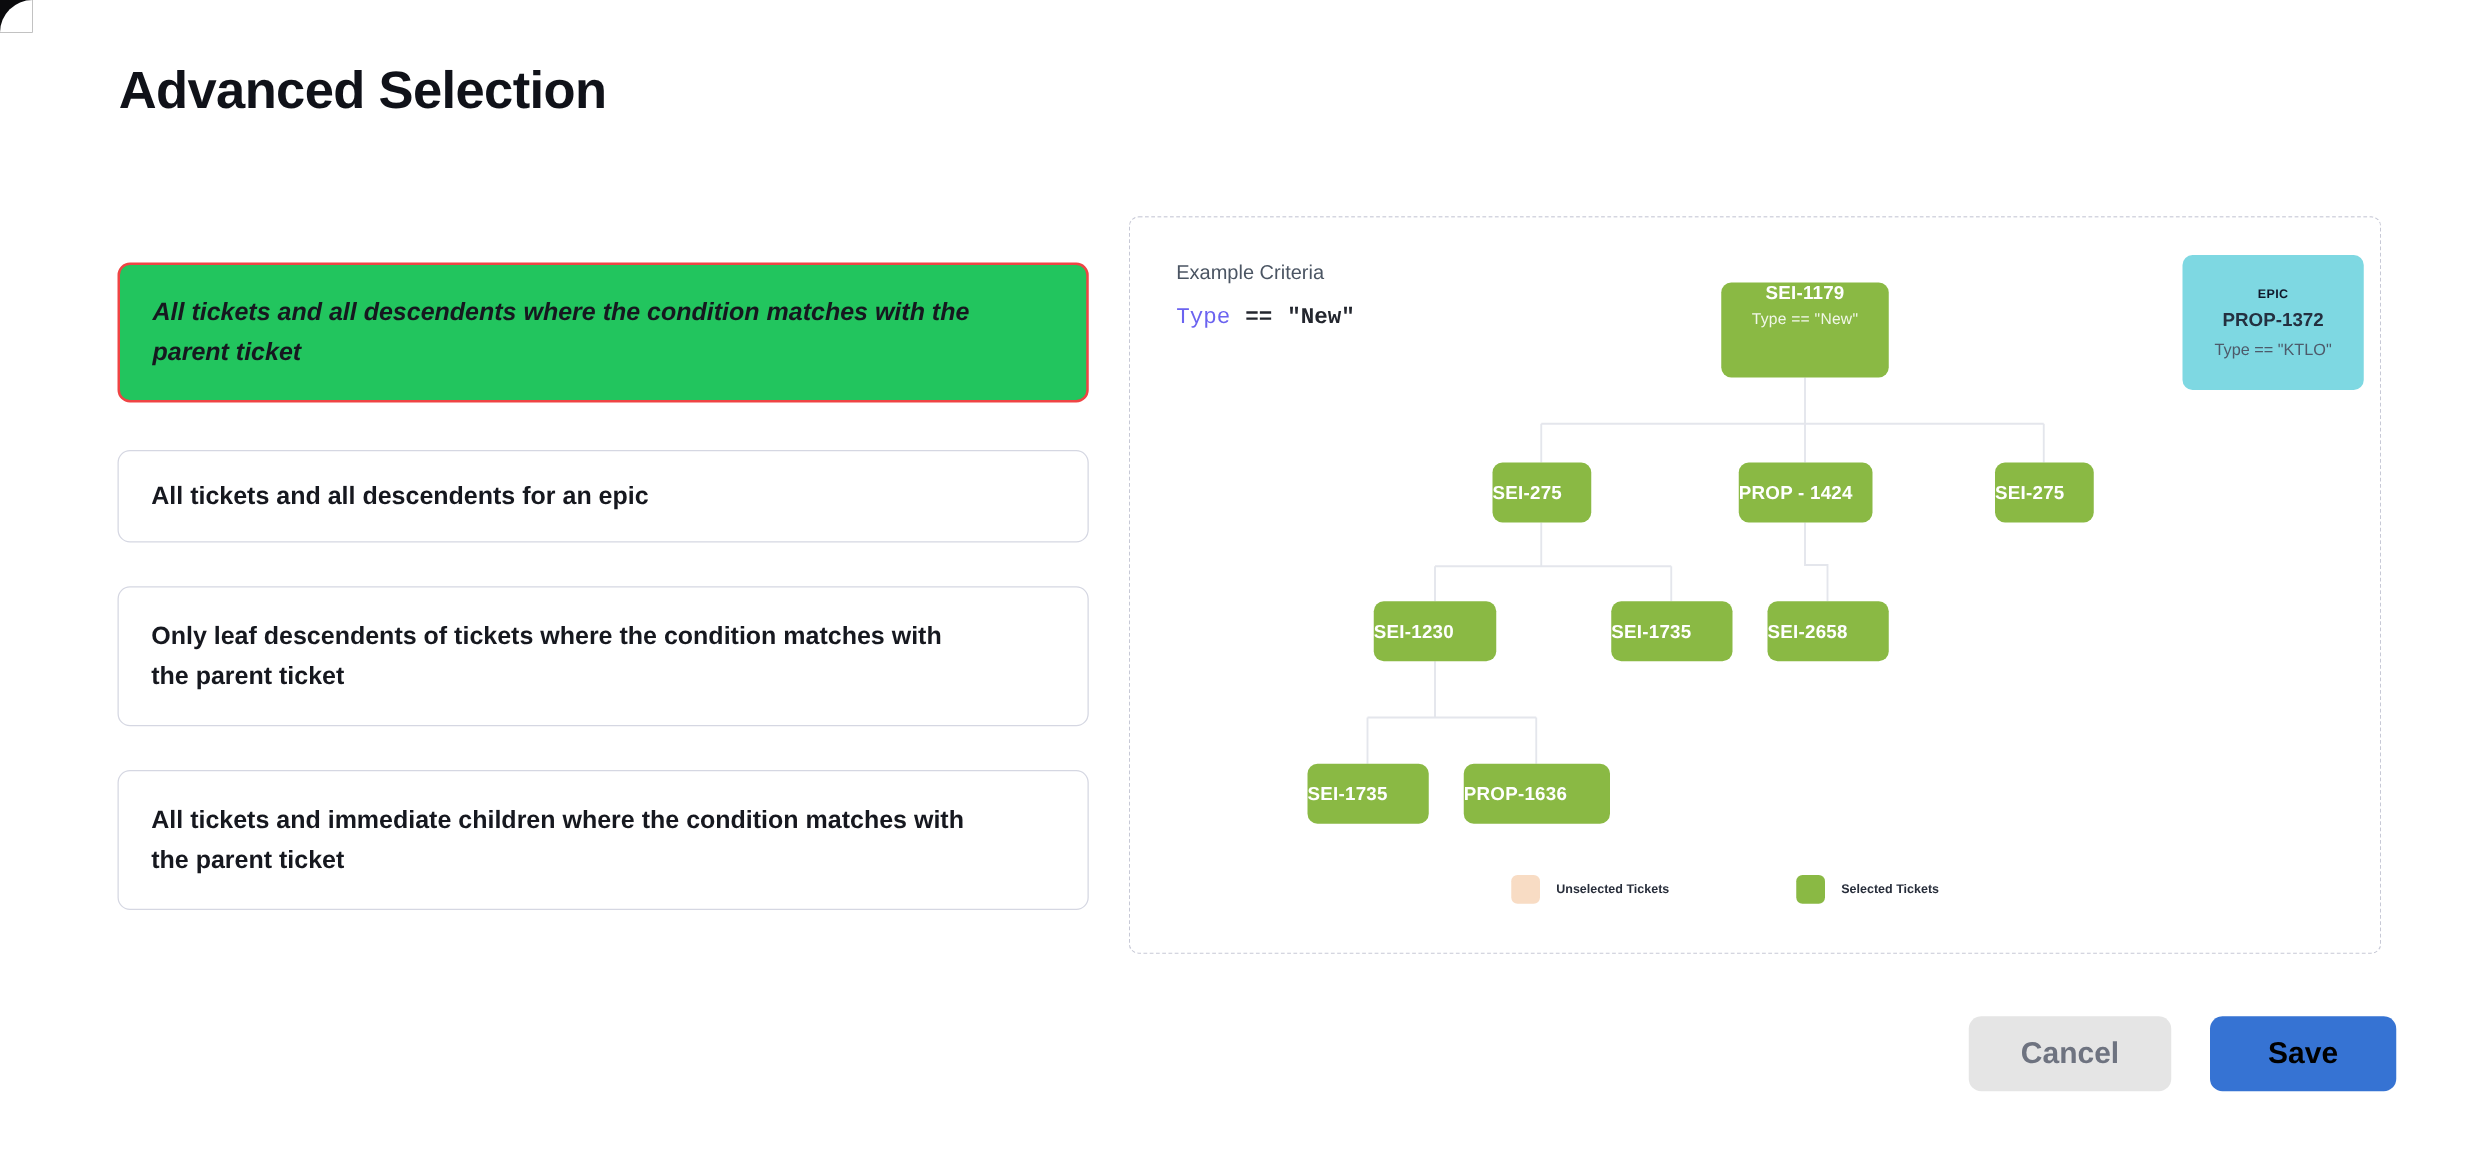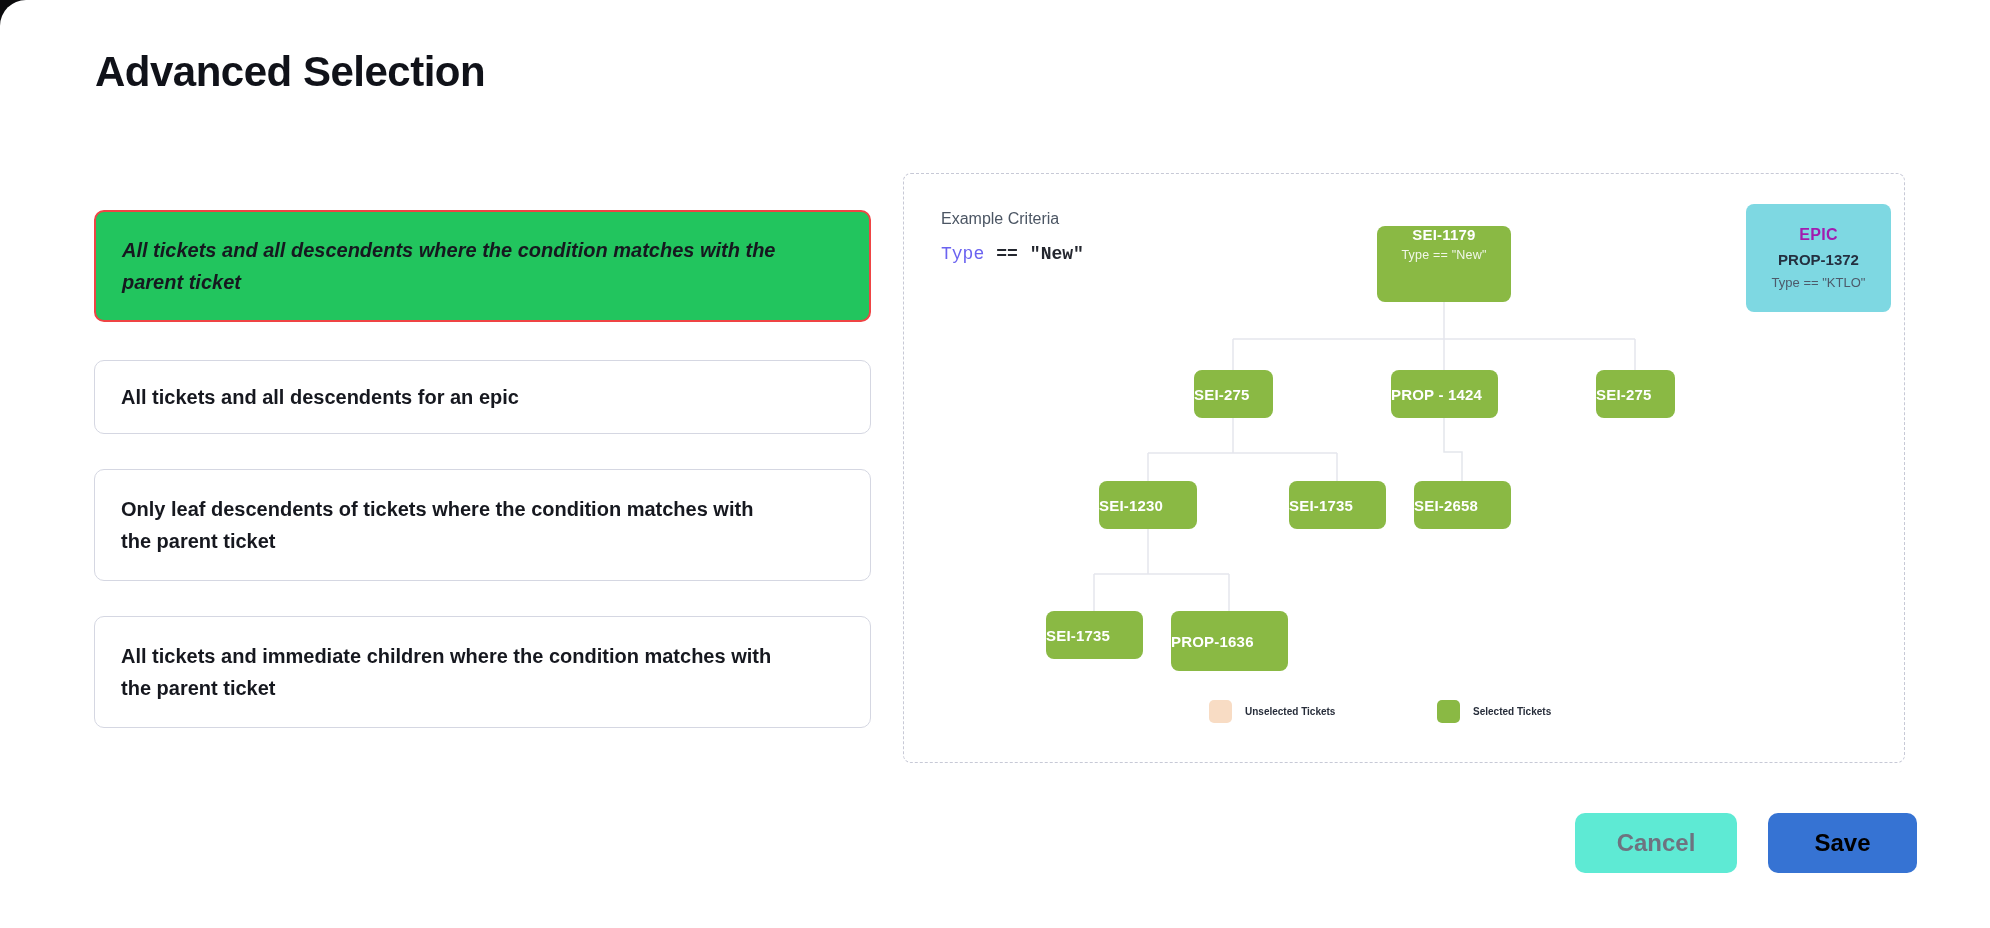--- a/index.html
+++ b/index.html
@@ -48,57 +48,57 @@
   }
   .criteria-code .code-field{color:#6b63f0;}
   .criteria-code .code-op{color:#23262e;font-weight:700;margin-left:12px;}
   .criteria-code .code-val{color:#23262e;font-weight:700;margin-left:12px;}
 
   .epic-card{
     position:absolute;left:842px;top:30px;width:145px;height:108px;
     background:#7ed8e2;border-radius:8px;display:flex;flex-direction:column;
     align-items:center;justify-content:center;gap:7px;
   }
-  .epic-type{font-size:16px;font-weight:700;color:#a21caf;letter-spacing:.3px;}
+  .epic-type{font-size:10px;font-weight:700;color:#0f172a;letter-spacing:.3px;}
   .epic-id{font-size:15px;font-weight:700;color:#243040;}
   .epic-cond{font-size:13px;font-weight:500;color:#4d5a6a;}
 
   .tree-lines{position:absolute;left:0;top:0;width:1002px;height:590px;pointer-events:none;}
 
   .node{
     position:absolute;background:#8ab944;color:#ffffff;border-radius:8px;
     display:flex;align-items:center;justify-content:flex-start;
     font-weight:700;font-size:15px;letter-spacing:.2px;
   }
   .node-root{left:473px;top:52px;width:134px;height:76px;flex-direction:column;gap:5px;}
   .node-root .node-id{font-size:15px;font-weight:700;}
   .node-root .node-cond{font-size:12.5px;font-weight:400;color:rgba(255,255,255,.88);}
   .n1{left:290px;top:196px;width:79px;height:48px;}
   .n2{left:487px;top:196px;width:107px;height:48px;}
   .n3{left:692px;top:196px;width:79px;height:48px;}
   .n4{left:195px;top:307px;width:98px;height:48px;}
   .n5{left:385px;top:307px;width:97px;height:48px;}
   .n6{left:510px;top:307px;width:97px;height:48px;}
   .n7{left:142px;top:437px;width:97px;height:48px;}
-  .n8{left:267px;top:437px;width:117px;height:60px;}
+  .n8{left:267px;top:437px;width:117px;height:48px;}
 
   .legend-item{position:absolute;display:flex;align-items:center;gap:13px;top:526px;}
   .legend-item.li1{left:305px;}
   .legend-item.li2{left:533px;}
   .swatch{width:23px;height:23px;border-radius:5px;display:inline-block;}
   .swatch-unselected{background:#f8dcc4;}
   .swatch-selected{background:#8ab944;}
   .legend-label{font-size:10px;font-weight:700;color:#272d3a;}
 
   
   .btn{
     position:absolute;top:813px;height:60px;border:none;border-radius:10px;
     font-family:"Liberation Sans",sans-serif;font-size:24px;font-weight:700;cursor:pointer;
   }
-  .btn-cancel{left:1575px;width:162px;background:#5eead4;color:#6e7380;}
+  .btn-cancel{left:1575px;width:162px;background:#e5e5e5;color:#6e7380;}
   .btn-save{left:1768px;width:149px;background:#3673d3;color:#000000;}
 </style>
 </head>
 <body>
 
 <div class="corner"></div>
 
 <h1 class="page-title">Advanced Selection</h1>
 
 <div class="options">

